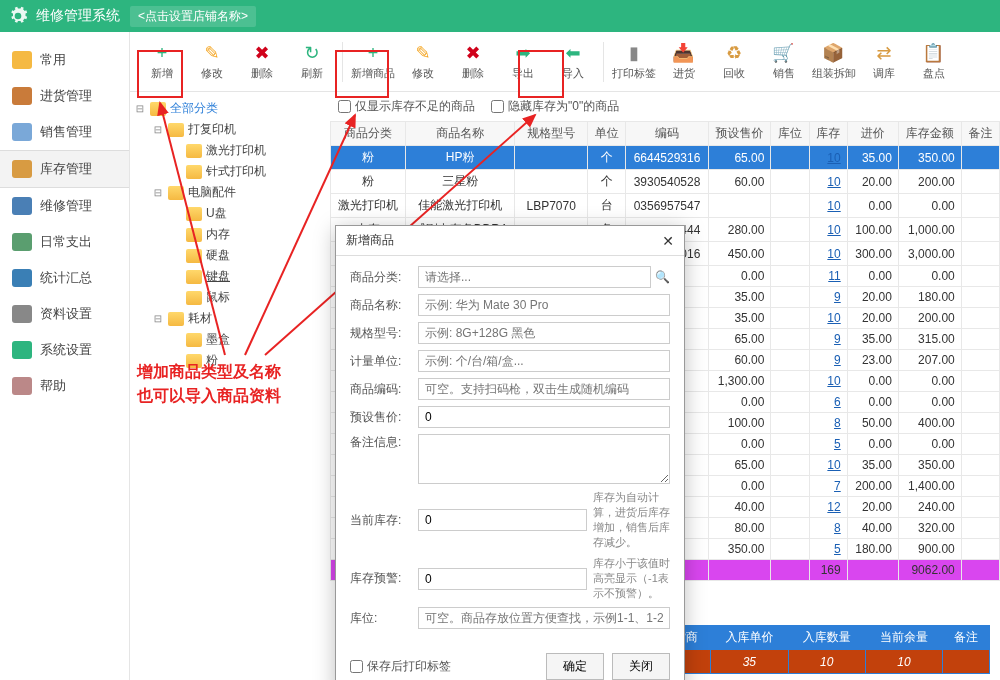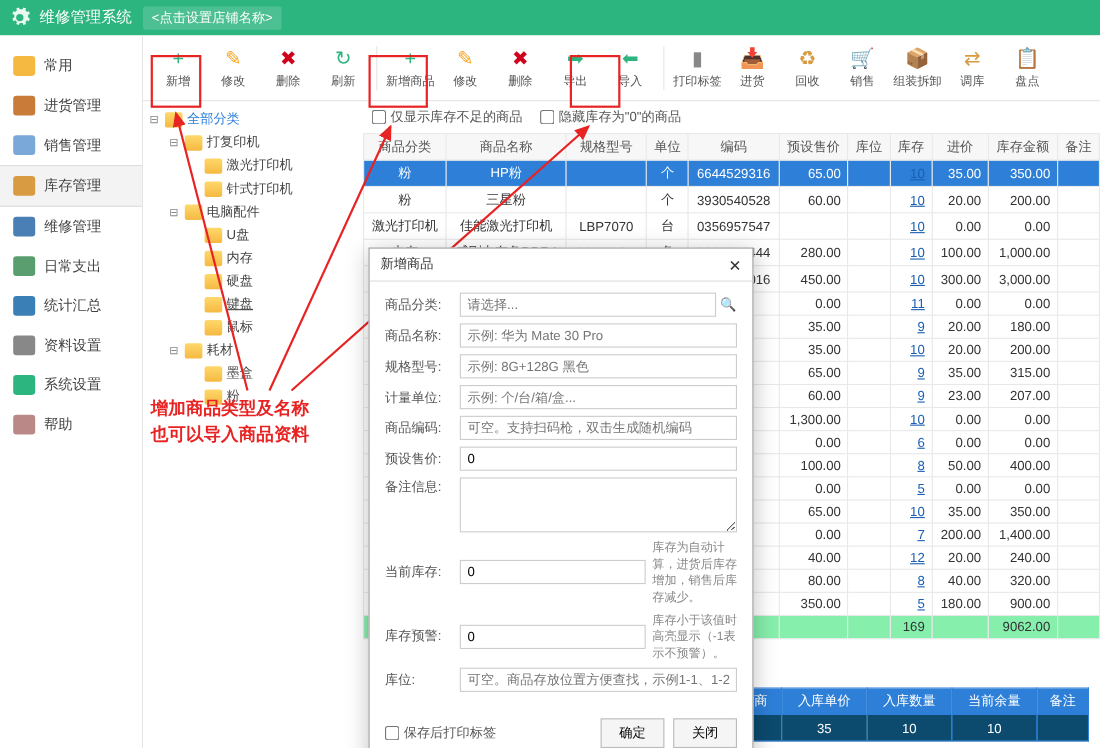--- a/index.html
+++ b/index.html
@@ -26,25 +26,25 @@
 .right { flex: 1; display: flex; flex-direction: column; }
 .filters { padding: 6px 8px; display: flex; gap: 16px; align-items: center; font-size: 12px; color: #555; }
 .filters label { display: flex; align-items: center; gap: 4px; }
 .table-wrap { flex: 1; overflow: auto; }
 table { border-collapse: collapse; width: 100%; font-size: 12px; }
 th, td { border: 1px solid #e8e8e8; padding: 3px 6px; text-align: center; white-space: nowrap; }
 th { background: #f7f7f7; font-weight: normal; color: #555; }
 tr.selected td { background: #2d7fd8; color: #fff; }
 td.num { text-align: right; }
 td a { color: #1a5fb4; text-decoration: underline; }
-.footer-row td { background: #86efac; }
+.footer-row td { background: #d946ef; }
 .record-count { padding: 6px 10px; color: #555; }
 .detail-label { padding: 6px 10px; color: #555; display: flex; align-items: center; gap: 8px; }
 .detail-table th { background: #2d7fd8; color: #fff; border-color: #2d7fd8; }
-.detail-table td { background: #0c4a6e; color: #fff; border-color: #2d7fd8; }
+.detail-table td { background: #c2410c; color: #fff; border-color: #2d7fd8; font-style: italic; }
 .modal { position: absolute; left: 335px; top: 225px; width: 350px; background: #fff; border: 1px solid #999; box-shadow: 0 4px 20px rgba(0,0,0,0.25); z-index: 10; }
 .modal-title { padding: 6px 10px; border-bottom: 1px solid #ddd; display: flex; justify-content: space-between; align-items: center; font-size: 12px; }
 .modal-body { padding: 10px 14px; }
 .form-row { display: flex; align-items: center; margin-bottom: 6px; font-size: 12px; }
 .form-row .lbl { width: 62px; margin-right: 6px; color: #555; }
 .form-row input, .form-row textarea { flex: 1; border: 1px solid #ccc; padding: 3px 6px; font-size: 12px; }
 .form-row .hint { font-size: 11px; color: #888; margin-left: 6px; flex: 1; }
 .modal-footer { padding: 8px 14px 12px; display: flex; justify-content: flex-end; gap: 8px; align-items: center; }
 .modal-footer button { padding: 4px 16px; border: 1px solid #bbb; background: #f5f5f5; cursor: pointer; font-size: 12px; }
 .modal-footer .chk { margin-right: auto; display: flex; align-items: center; gap: 4px; font-size: 12px; color: #555; }

